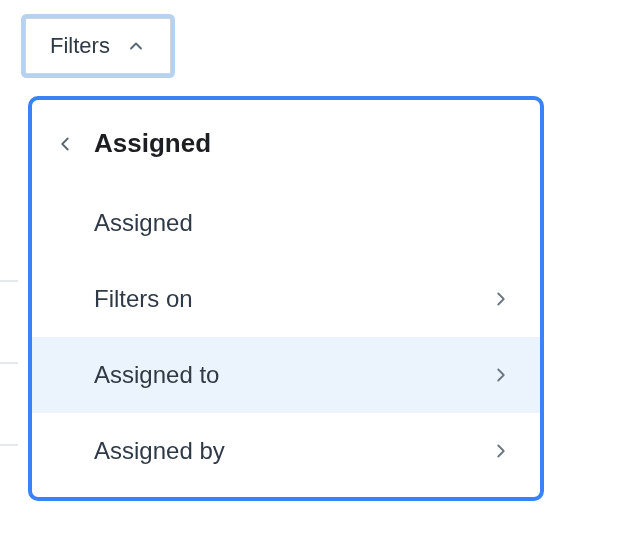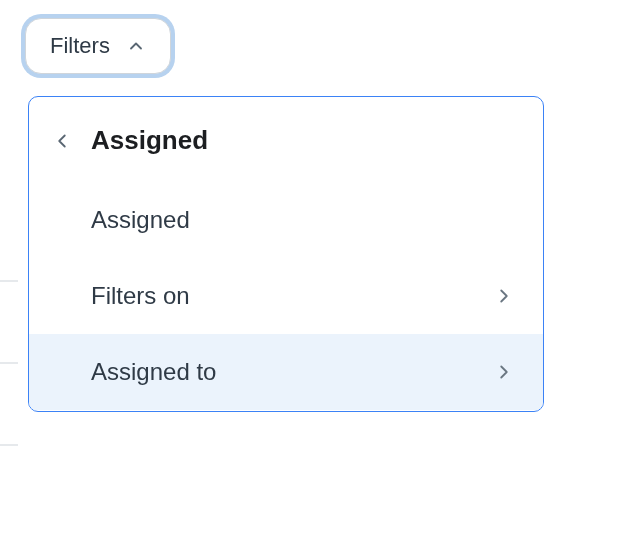--- a/index.html
+++ b/index.html
@@ -14,41 +14,41 @@
     .filters-button {
       position: absolute;
       top: 18px;
       left: 25px;
       display: inline-flex;
       align-items: center;
       gap: 16px;
       padding: 14px 24px;
       background: #ffffff;
       border: 1px solid #cfd5db;
-      border-radius: 16px;
+      border-radius: 2px;
       font-size: 22px;
       font-weight: 500;
       color: #2f3a46;
       cursor: pointer;
       box-shadow: 0 0 0 4px #b7d2ef;
     }
     .filters-button .chevron {
       display: inline-flex;
       color: #5a6773;
     }
     .dropdown-panel {
       position: absolute;
       top: 96px;
       left: 28px;
       width: 516px;
       background: #ffffff;
-      border: 1px solid #3b82f6;
+      border: 4px solid #3b82f6;
       border-radius: 10px;
       padding-top: 16px;
-      padding-bottom: 1px;
+      padding-bottom: 8px;
       overflow: hidden;
     }
     .panel-header {
       display: flex;
       align-items: center;
       gap: 10px;
       padding: 12px 18px 26px 22px;
     }
     .panel-header .back-icon {
       display: inline-flex;
@@ -134,13 +134,21 @@
 
   <div class="menu-item hovered">
     <span class="label">Assigned to</span>
     <span class="chevron-right">
       <svg width="22" height="22" viewBox="0 0 24 24" fill="none" stroke="currentColor" stroke-width="2" stroke-linecap="round" stroke-linejoin="round">
           <polyline points="9 18 15 12 9 6"></polyline>
         </svg>
     </span>
   </div>
 
+  <div class="menu-item">
+    <span class="label">Assigned by</span>
+    <span class="chevron-right">
+      <svg width="22" height="22" viewBox="0 0 24 24" fill="none" stroke="currentColor" stroke-width="2" stroke-linecap="round" stroke-linejoin="round">
+          <polyline points="9 18 15 12 9 6"></polyline>
+        </svg>
+    </span>
+  </div>
 </div>
 
 </body></html>

